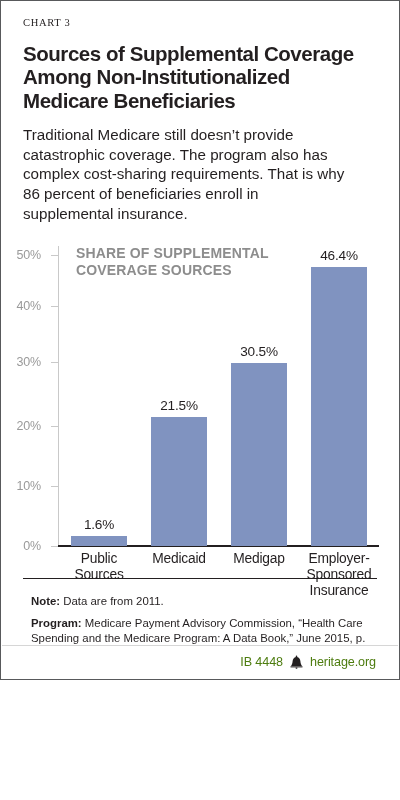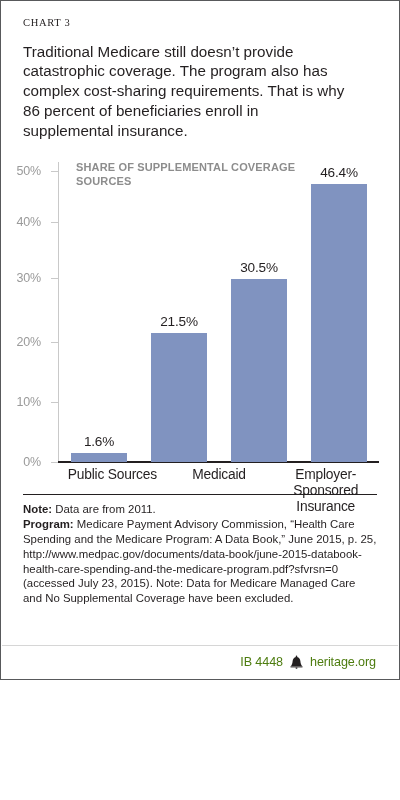--- a/index.html
+++ b/index.html
@@ -98,21 +98,21 @@
     transform: translateY(-50%);
     font-size: 12.5px;
     color: #9a9a9a;
     white-space: nowrap;
     letter-spacing: -0.2px;
   }
   .plot-note {
     position: absolute;
     left: 18px;
     top: -1px;
-    font-size: 11px;
+    font-size: 14px;
     font-weight: bold;
     color: #8d8d8d;
     line-height: 1.25;
     letter-spacing: 0.15px;
     text-transform: uppercase;
     width: 220px;
   }
   .bars {
     position: absolute;
     left: 1px;
@@ -165,21 +165,21 @@
     background: #231f20;
     margin: 0 22px;
   }
   .notes {
     padding: 7px 22px 0 22px;
     font-size: 11.4px;
     line-height: 1.30;
     color: #231f20;
   }
   .notes b { font-weight: bold; }
-  .notes p { margin: 0; }
+  .notes p { margin: 8px; }
 
   
   .footer {
     position: absolute;
     left: 1px;
     right: 1px;
     bottom: 1px;
     height: 33px;
     background: #ffffff;
     border-top: 1px solid #d6d6d6;
@@ -200,20 +200,21 @@
     line-height: 0;
   }
 </style>
 </head>
 <body>
 
 <div id="page">
 
   <div class="header">
     <div class="chart-eyebrow">CHART 3</div>
+    <h1 class="chart-title">Sources of Supplemental Coverage Among Non-Institutionalized Medicare Beneficiaries</h1>
     <p class="chart-deck">Traditional Medicare still doesn’t provide catastrophic coverage. The program also has complex cost-sharing requirements. That is why 86 percent of beneficiaries enroll in supplemental insurance.</p>
   </div>
 
   <div class="chart-wrap">
     <div class="plot">
       <div class="y-axis-line"></div>
       <div class="x-axis-line"></div>
 
       <div class="plot-note">SHARE OF SUPPLEMENTAL COVERAGE SOURCES</div>
 
@@ -253,20 +254,21 @@
           </div>
           <div class="bar-col">
             <div class="bar-value" style="bottom: 282.4px;">46.4%</div>
             <div class="bar" style="height: 278.4px; background: rgb(128, 147, 192);"></div>
           </div>
         </div>
     </div>
     <div class="xlabels" id="xlabels">
         <div class="xlabel">Public Sources</div>
         <div class="xlabel">Medicaid</div>
+        <div class="xlabel">Medigap</div>
         <div class="xlabel">Employer-Sponsored Insurance</div>
       </div>
   </div>
 
   <div class="rule"></div>
 
   <div class="notes">
     <p><b>Note:</b><span> Data are from 2011.</span></p>
     <p><b>Program:</b><span> Medicare Payment Advisory Commission, “Health Care Spending and the Medicare Program: A Data Book,” June 2015, p. 25, http://www.medpac.gov/documents/data-book/june-2015-databook-health-care-spending-and-the-medicare-program.pdf?sfvrsn=0 (accessed July 23, 2015). Note: Data for Medicare Managed Care and No Supplemental Coverage have been excluded.</span></p>
   </div>

